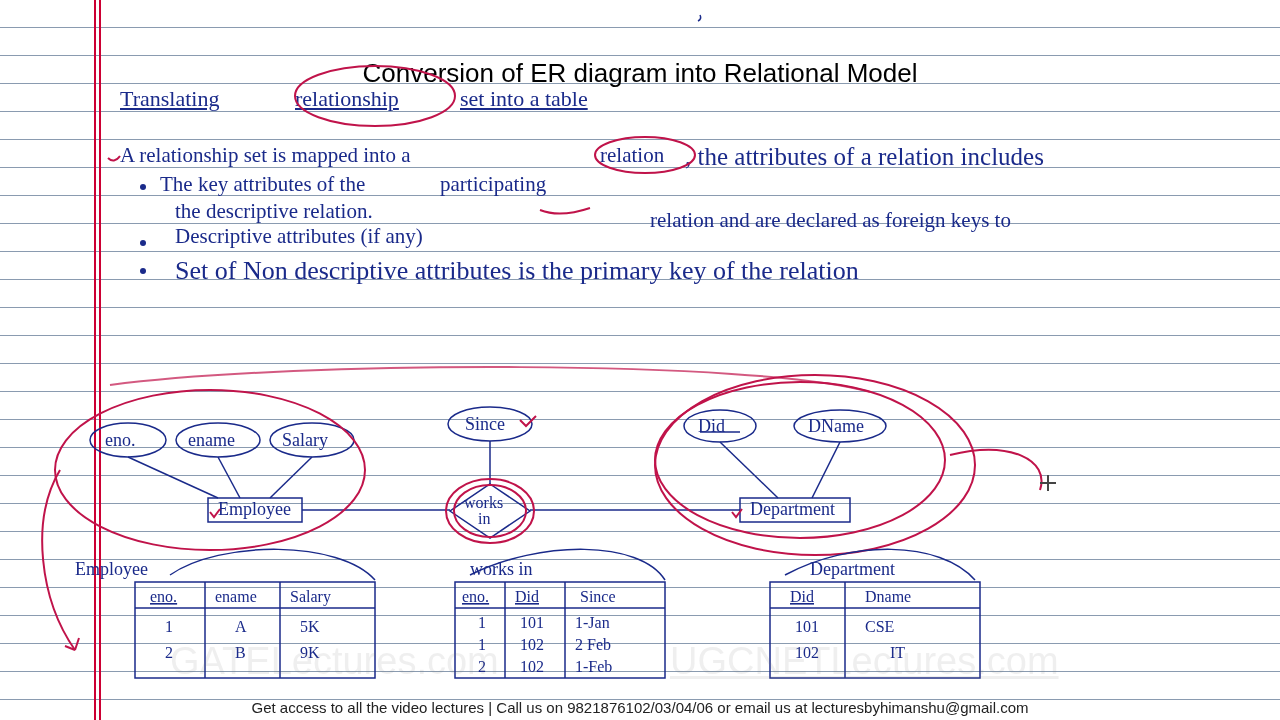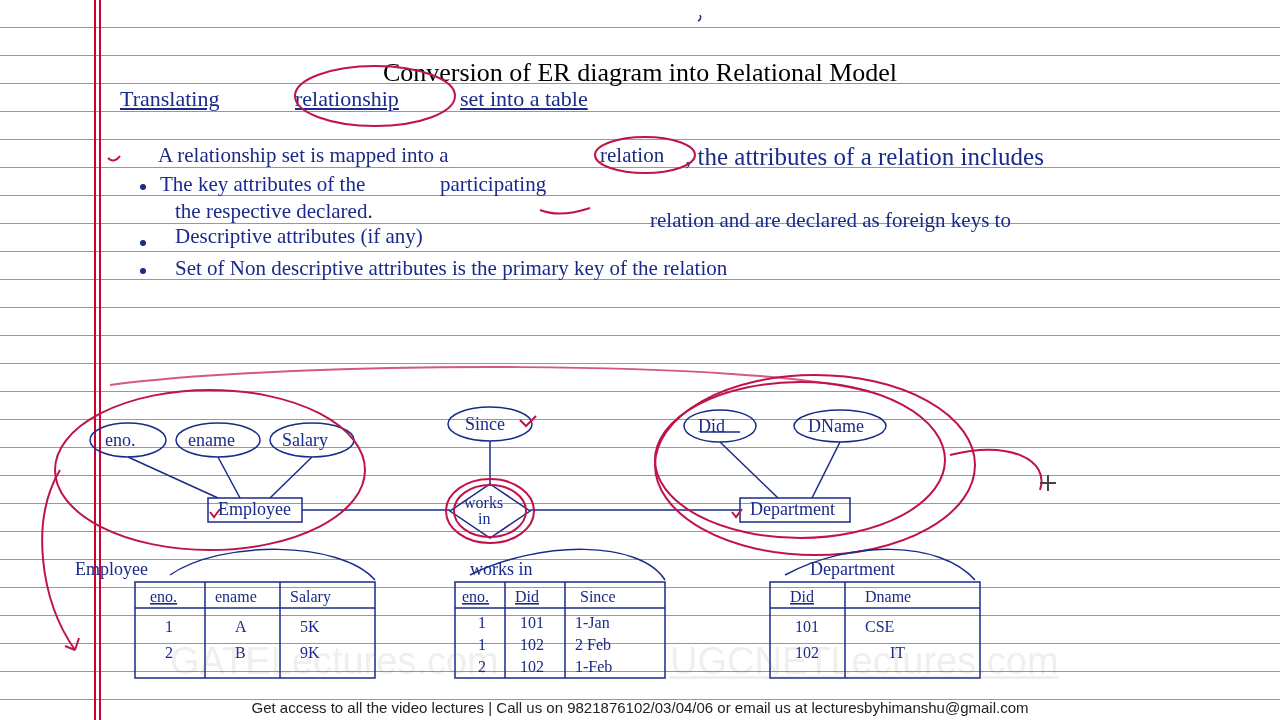--- a/index.html
+++ b/index.html
@@ -31,21 +31,21 @@
     width: 2px;
     background: #c03;
   }
   .margin-line.l1 { left: 94px; }
   .margin-line.l2 { left: 99px; }
   .print-title {
     position: absolute;
     left: 0; right: 0;
     top: 58px;
     text-align: center;
-    font-family: Liberation Serif, serif;
+    font-family: Liberation Sans, sans-serif;
     font-size: 26px;
     color: #000;
   }
   .hand {
     position: absolute;
     color: #1a2a8a;
     font-family: 'Segoe Script', 'Comic Sans MS', cursive;
     font-size: 22px;
     white-space: nowrap;
   }
@@ -105,35 +105,35 @@
 <div class="paper"></div>
 <div class="margin-line l1"></div>
 <div class="margin-line l2"></div>
 
 <div class="print-title">Conversion of ER diagram into Relational Model</div>
 
 <div class="hand underline" style="left:120px; top:86px;">Translating</div>
 <div class="hand underline" style="left:295px; top:86px;">relationship</div>
 <div class="hand underline" style="left:460px; top:86px;">set into a table</div>
 
-<div class="hand" style="left:120px; top:143px; font-size:21px;margin-left:38px;">A relationship set is mapped into a</div>
+<div class="hand" style="left:120px; top:143px; font-size:21px;">A relationship set is mapped into a</div>
 <div class="hand" style="left:600px; top:143px; font-size:21px;">relation</div>
 <div class="hand" style="left:685px; top:143px; font-size:25px;text-align:right;">, the attributes of a relation includes</div>
 
 <div class="bullet-dot" style="left:140px; top:184px;"></div>
 <div class="hand" style="left:160px; top:172px; font-size:21px;">The key attributes of the</div>
 <div class="hand" style="left:440px; top:172px; font-size:21px;">participating</div>
 <div class="hand" style="left:650px; top:172px; font-size:21px;margin-top:36px;">relation and are declared as foreign keys to</div>
-<div class="hand" style="left:175px; top:199px; font-size:21px;">the respective declared.</div>
+<div class="hand" style="left:175px; top:199px; font-size:21px;">the descriptive relation.</div>
 
 <div class="bullet-dot" style="left:140px; top:240px;"></div>
 <div class="hand" style="left:175px; top:224px; font-size:21px;">Descriptive attributes (if any)</div>
 
 <div class="bullet-dot" style="left:140px; top:268px;"></div>
-<div class="hand" style="left:175px; top:256px; font-size:21px;">Set of Non descriptive attributes is the primary key of the relation</div>
+<div class="hand" style="left:175px; top:256px; font-size:26px;">Set of Non descriptive attributes is the primary key of the relation</div>
 
 <svg class="er">
 
   <ellipse cx="375" cy="96" rx="80" ry="30" class="red-stroke"></ellipse>
 
   <ellipse cx="645" cy="155" rx="50" ry="18" class="red-stroke"></ellipse>
 
   <path d="M540 210 q20 8 50 -2" class="red-stroke"></path>
 
   <path d="M108 158 q6 6 12 -2" class="red-stroke"></path>

